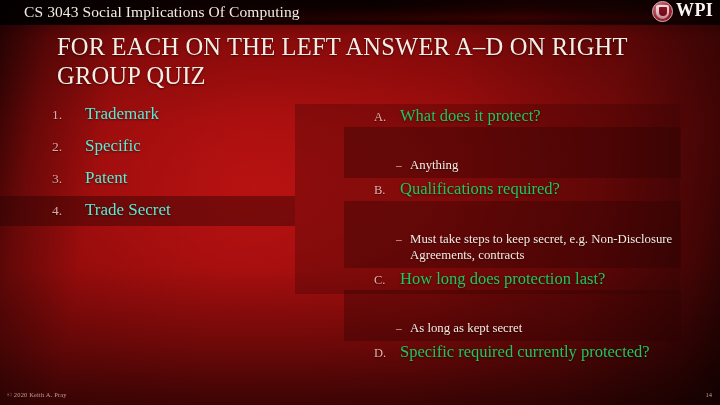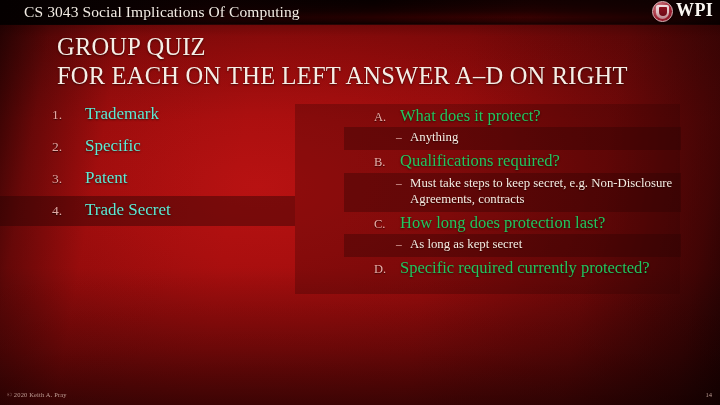--- a/index.html
+++ b/index.html
@@ -233,20 +233,21 @@
     width: 14px;
     flex: 0 0 14px;
     color: #e6b5af;
     font-size: 11.5px;
   }
   .subrow .stxt {
     color: #f7ece2;
     font-size: 12.8px;
     line-height: 1.24;
     text-shadow: 0 1px 1px rgba(0,0,0,0.5);
+    margin-top: 28px;
   }
   .sub-band {
     position: absolute;
     left: -52px;
     width: 337px;
     top: -1px;
     bottom: -1px;
     background: rgba(40,2,2,0.34);
     z-index: 0;
   }
@@ -283,22 +284,22 @@
   <div class="topbar">
     <span class="course-title">CS 3043 Social Implications Of Computing</span>
     <div class="topbar-fade"></div>
     <div class="brand">
       <span class="seal"></span>
       <span class="wpi-text">WPI</span>
     </div>
   </div>
 
   <div class="slide-title">
+    <span class="ln">FOR EACH ON THE LEFT ANSWER A–D ON RIGHT</span>
     <span class="ln">GROUP QUIZ</span>
-    <span class="ln">FOR EACH ON THE LEFT ANSWER A–D ON RIGHT</span>
   </div>
 
   <div class="band-left"></div>
   <div class="left-col">
     <div class="lrow">
       <span class="num">1.</span>
       <span class="txt">Trademark</span>
     </div>
     <div class="lrow">
       <span class="num">2.</span>

